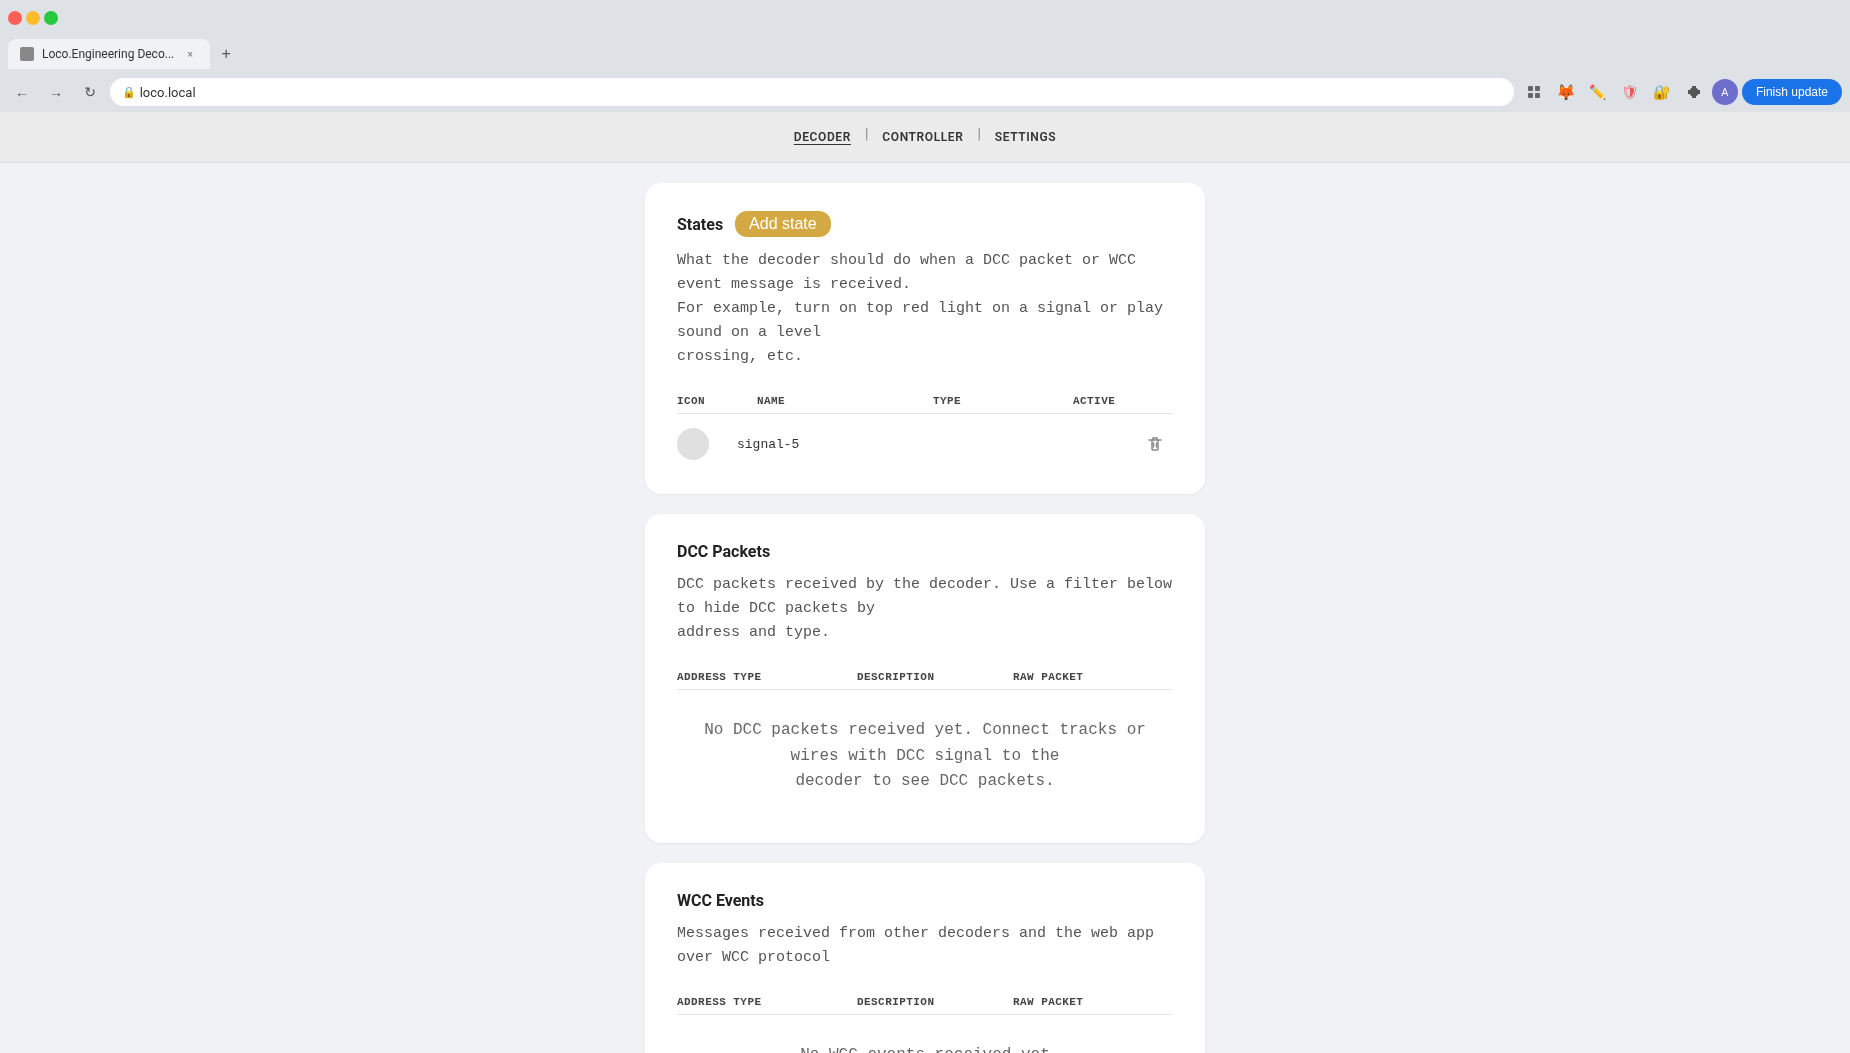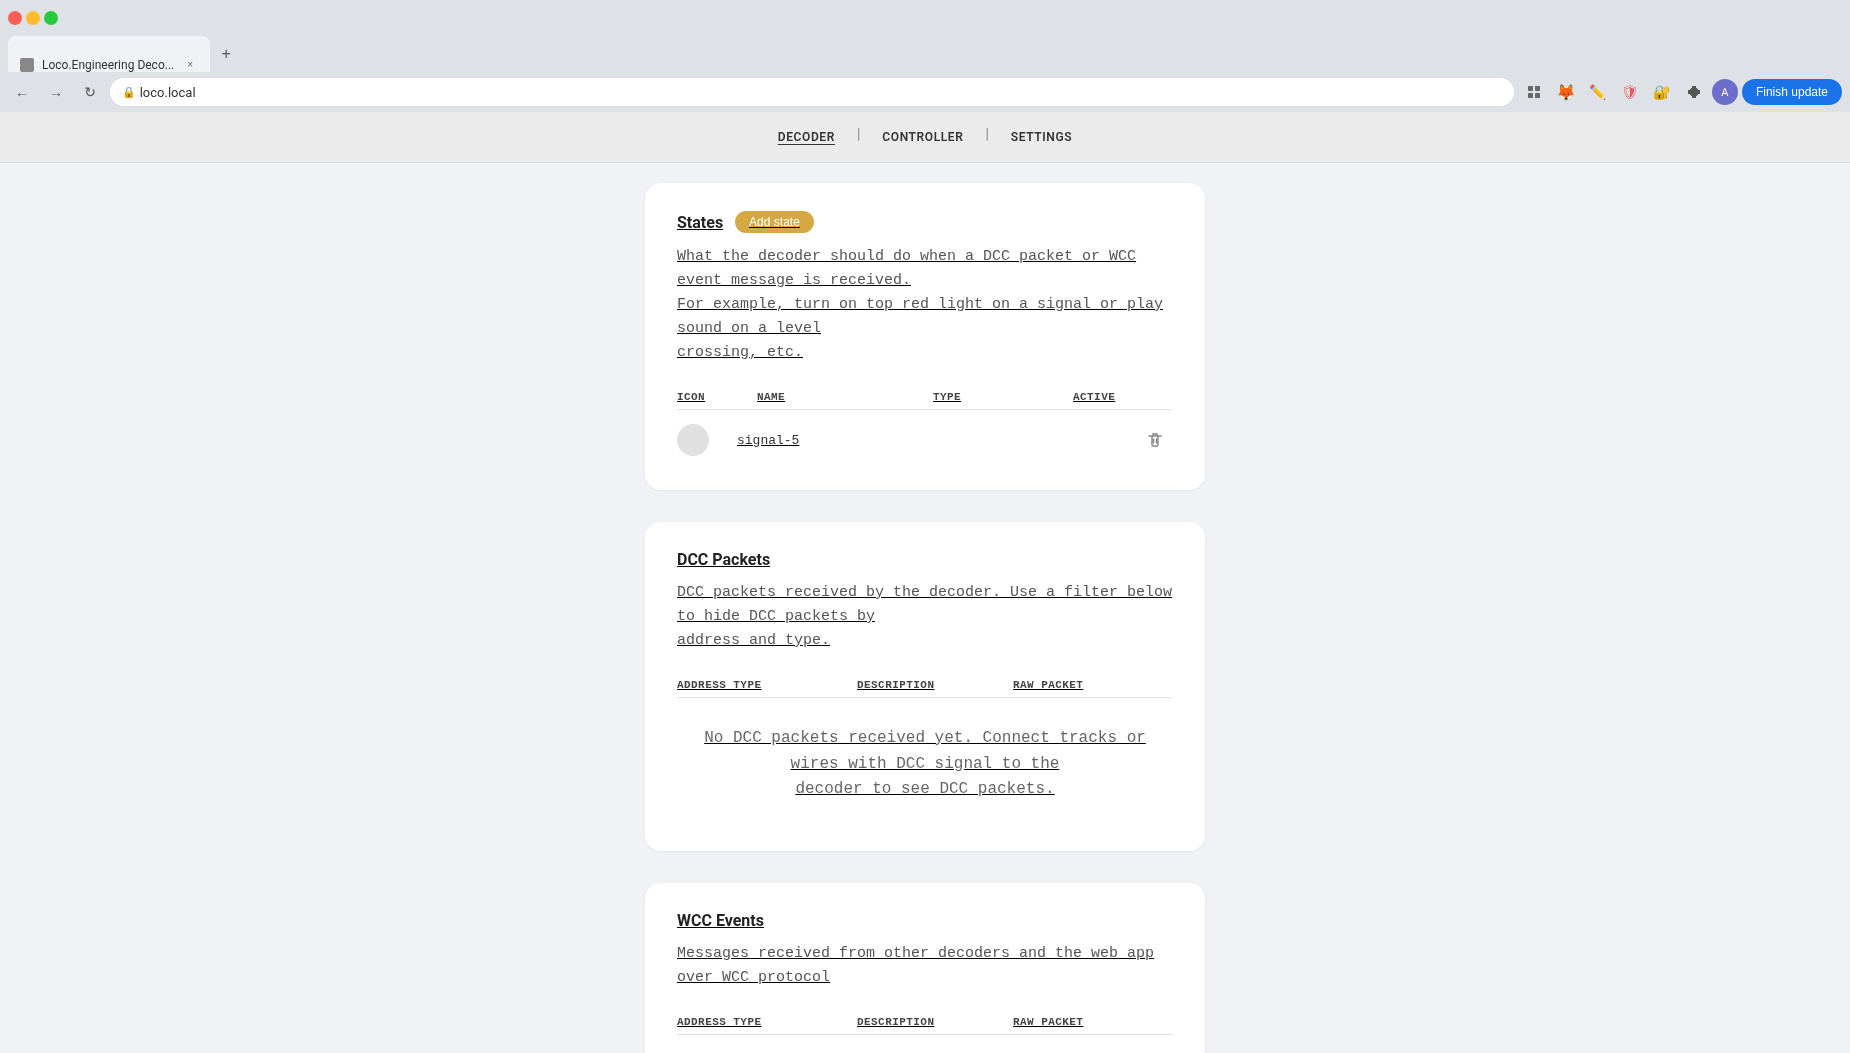--- a/index.html
+++ b/index.html
@@ -50,25 +50,25 @@
 
     .tab-bar {
       display: flex;
       align-items: center;
       height: 36px;
       background: #dee1e6;
     }
 
     .tab {
       display: flex;
-      align-items: flex-end;
+      align-items: center;
       background: #f0f2f5;
       border-radius: 8px 8px 0 0;
       padding: 0 12px;
-      height: 36px;
+      height: 30px;
       gap: 8px;
       font-size: 12px;
       color: #333;
       margin-left: 8px;
     }
 
     .tab-favicon {
       width: 14px;
       height: 14px;
       background: #888;
@@ -188,21 +188,21 @@
       background: #ebebeb;
       display: flex;
       justify-content: center;
       align-items: center;
       padding: 14px 0;
       border-bottom: 1px solid #ddd;
     }
 
     .nav-links {
       display: flex;
-      gap: 8px;
+      gap: 0;
       align-items: flex-start;
     }
 
     .nav-link {
       font-size: 12px;
       font-weight: 600;
       letter-spacing: 0.05em;
       color: #333;
       text-decoration: none;
       padding: 4px 0;
@@ -224,23 +224,22 @@
     .main-area {
       max-width: 560px;
       margin: 0 auto;
       padding: 20px 0;
     }
 
     .card {
       background: white;
       border-radius: 16px;
       padding: 28px 32px;
-      margin-bottom: 32px;
+      margin-bottom: 20px;
       box-shadow: 0 1px 3px rgba(0,0,0,0.05);
-      text-decoration: underline;
     }
 
     
     .card-header {
       display: flex;
       align-items: center;
       gap: 12px;
       margin-bottom: 12px;
     }
 
@@ -249,21 +248,21 @@
       font-weight: 700;
       color: #222;
     }
 
     .add-state-btn {
       background: #d4a843;
       color: white;
       border: none;
       border-radius: 12px;
       padding: 4px 14px;
-      font-size: 12px;
+      font-size: 16px;
       font-weight: 500;
       cursor: pointer;
     }
 
     .card-description {
       font-size: 15px;
       color: #555;
       line-height: 1.6;
       margin-bottom: 20px;
       font-family: 'Courier New', monospace;

